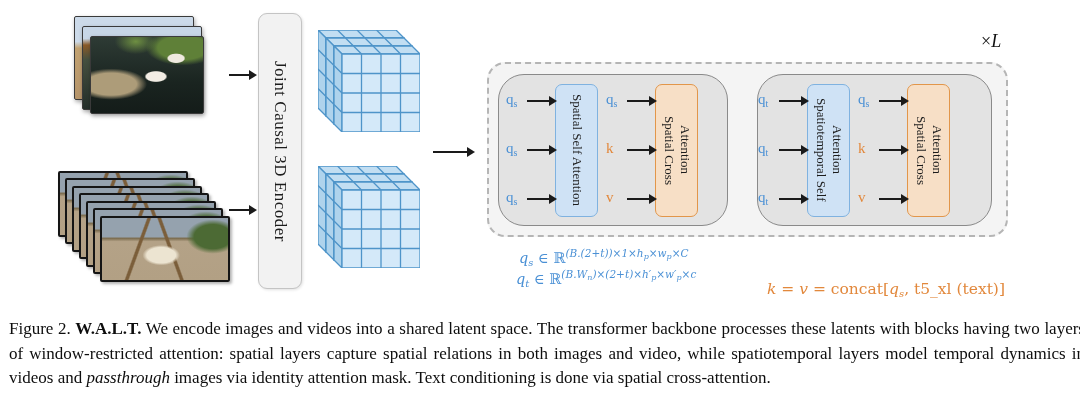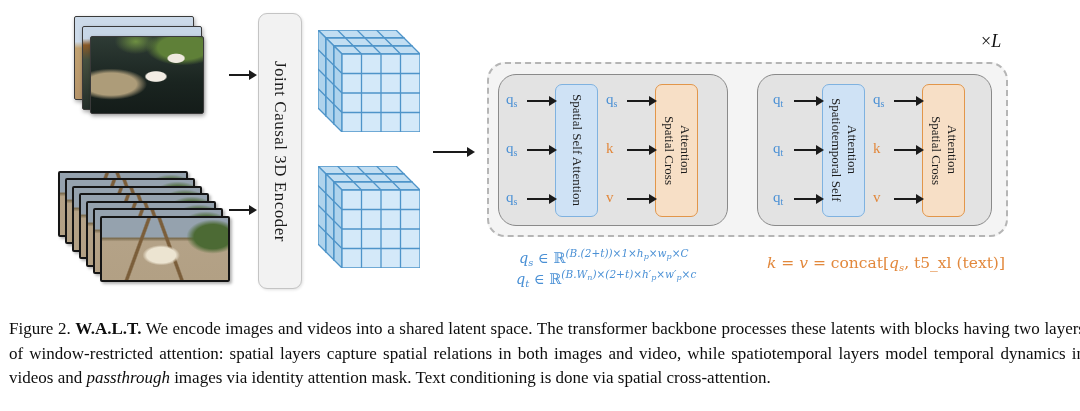--- a/index.html
+++ b/index.html
@@ -51,37 +51,37 @@
     box-shadow:1px 1px 3px rgba(0,0,0,.12);display:flex;align-items:center;justify-content:center;}
   .encoder span{writing-mode:vertical-rl;font-size:17px;letter-spacing:.5px;color:#1c1c1c;}
   
   .cubes{position:absolute;width:102px;height:102px;}
   
   .outer-dashed{position:absolute;left:487px;top:62px;width:521px;height:175px;border-radius:18px;
     background:var(--outer-box-fill);border:2px dashed var(--outer-box-border);box-sizing:border-box;}
   .repeat{position:absolute;left:981px;top:31px;font-size:18px;color:#111;}
   .repeat .it{font-style:italic;}
   
-  .tblock{position:absolute;top:74px;height:152px;border-radius:18px;background:var(--gray-box-fill);
+  .tblock{position:absolute;top:74px;height:152px;border-radius:26px;background:var(--gray-box-fill);
     border:1.5px solid var(--gray-box-border);box-sizing:border-box;display:flex;align-items:center;}
   .incol{display:flex;flex-direction:column;justify-content:space-between;height:133px;
     padding:8px 0;box-sizing:border-box;}
   .inrow{display:flex;align-items:center;}
   .lab{display:inline-block;width:21px;text-align:left;font-size:15px;line-height:15px;}
   .lab.blue{color:var(--accent-blue);} .lab.orange{color:var(--accent-orange);}
   .sb{font-size:10px;vertical-align:-3px;}
   .attn{width:43px;height:133px;border-radius:7px;display:flex;align-items:center;justify-content:center;
     box-sizing:border-box;flex:0 0 auto;}
   .attn.blue{background:var(--blue-box-fill);border:1.5px solid var(--blue-box-border);}
   .attn.orange{background:var(--orange-box-fill);border:1.5px solid var(--orange-box-border);}
   .attn span{writing-mode:vertical-lr;max-height:112px;text-align:center;font-size:13px;
     line-height:1.25;color:#1c1c1c;}
   
   .formula{position:absolute;font-family:"DejaVu Serif",serif;font-size:14.5px;}
-  .formula.blue{color:var(--accent-blue);} .formula.orange{color:var(--accent-orange);}
+  .formula.blue{color:var(--accent-blue);} .formula.orange{color:var(--accent-orange);margin-top:26px;}
   .formula .it{font-style:italic;}
   .sp{font-size:10.5px;vertical-align:6px;font-style:italic;}
   .sp .sps{font-size:8px;vertical-align:-2px;}
   
   .caption{position:absolute;left:2px;top:310px;width:1076px;margin:7px;font-size:17px;
     line-height:24.5px;text-align:justify;color:#0d0d0d;}
   .caption .bold{font-weight:bold;} .caption .it{font-style:italic;}
 </style>
 </head>
 <body>
@@ -178,21 +178,21 @@
       <div class="inrow">
         <span class="lab orange"><span>v</span><span class="sb"></span></span>
         <span class="arr"></span>
       </div>
     </div>
     <div class="attn orange">
       <span>Spatial Cross Attention</span>
     </div>
   </div>
 
-  <div class="tblock" style="left:757px;width:235px;padding-left:15px">
+  <div class="tblock" style="left:757px;width:235px;padding-left:0">
     <div class="incol">
       <div class="inrow">
         <span class="lab blue"><span>q</span><span class="sb">t</span></span>
         <span class="arr"></span>
       </div>
       <div class="inrow">
         <span class="lab blue"><span>q</span><span class="sb">t</span></span>
         <span class="arr"></span>
       </div>
       <div class="inrow">

